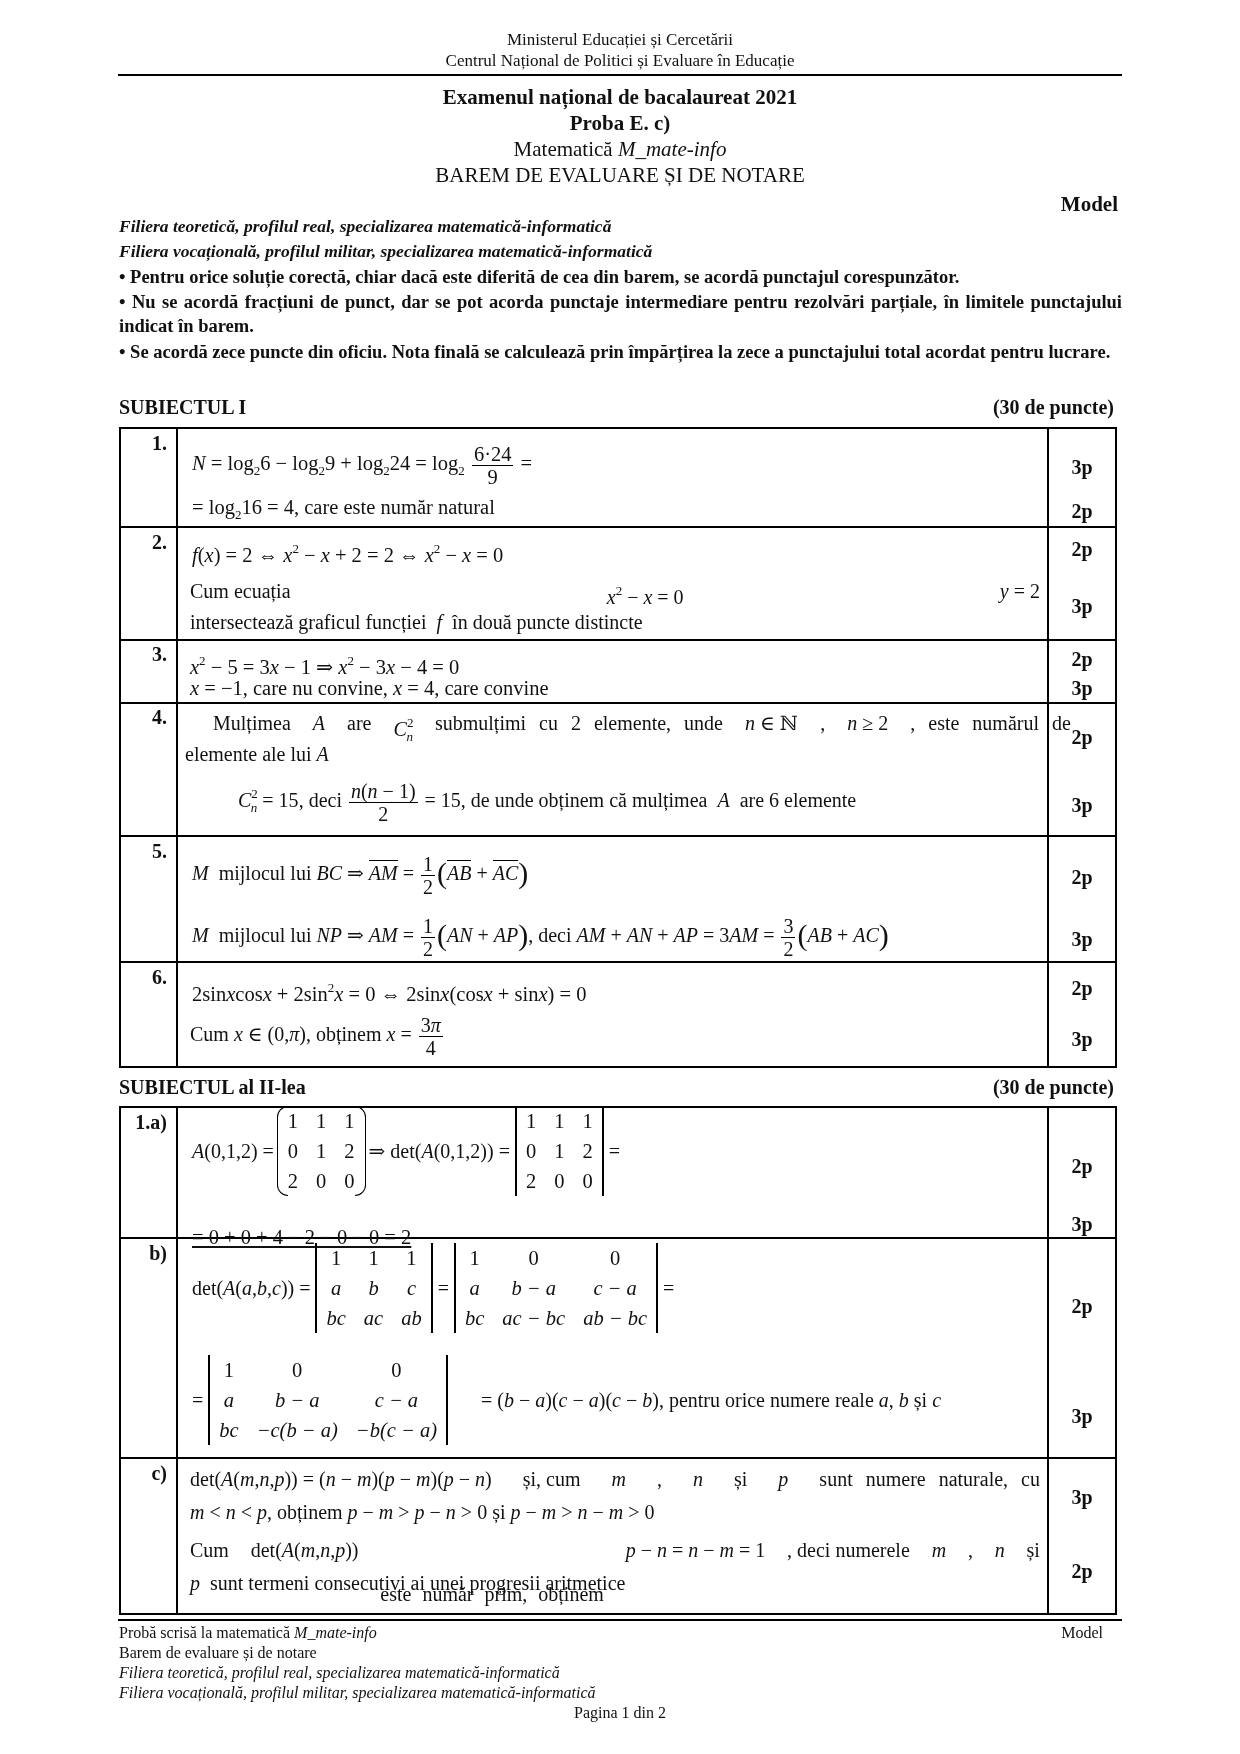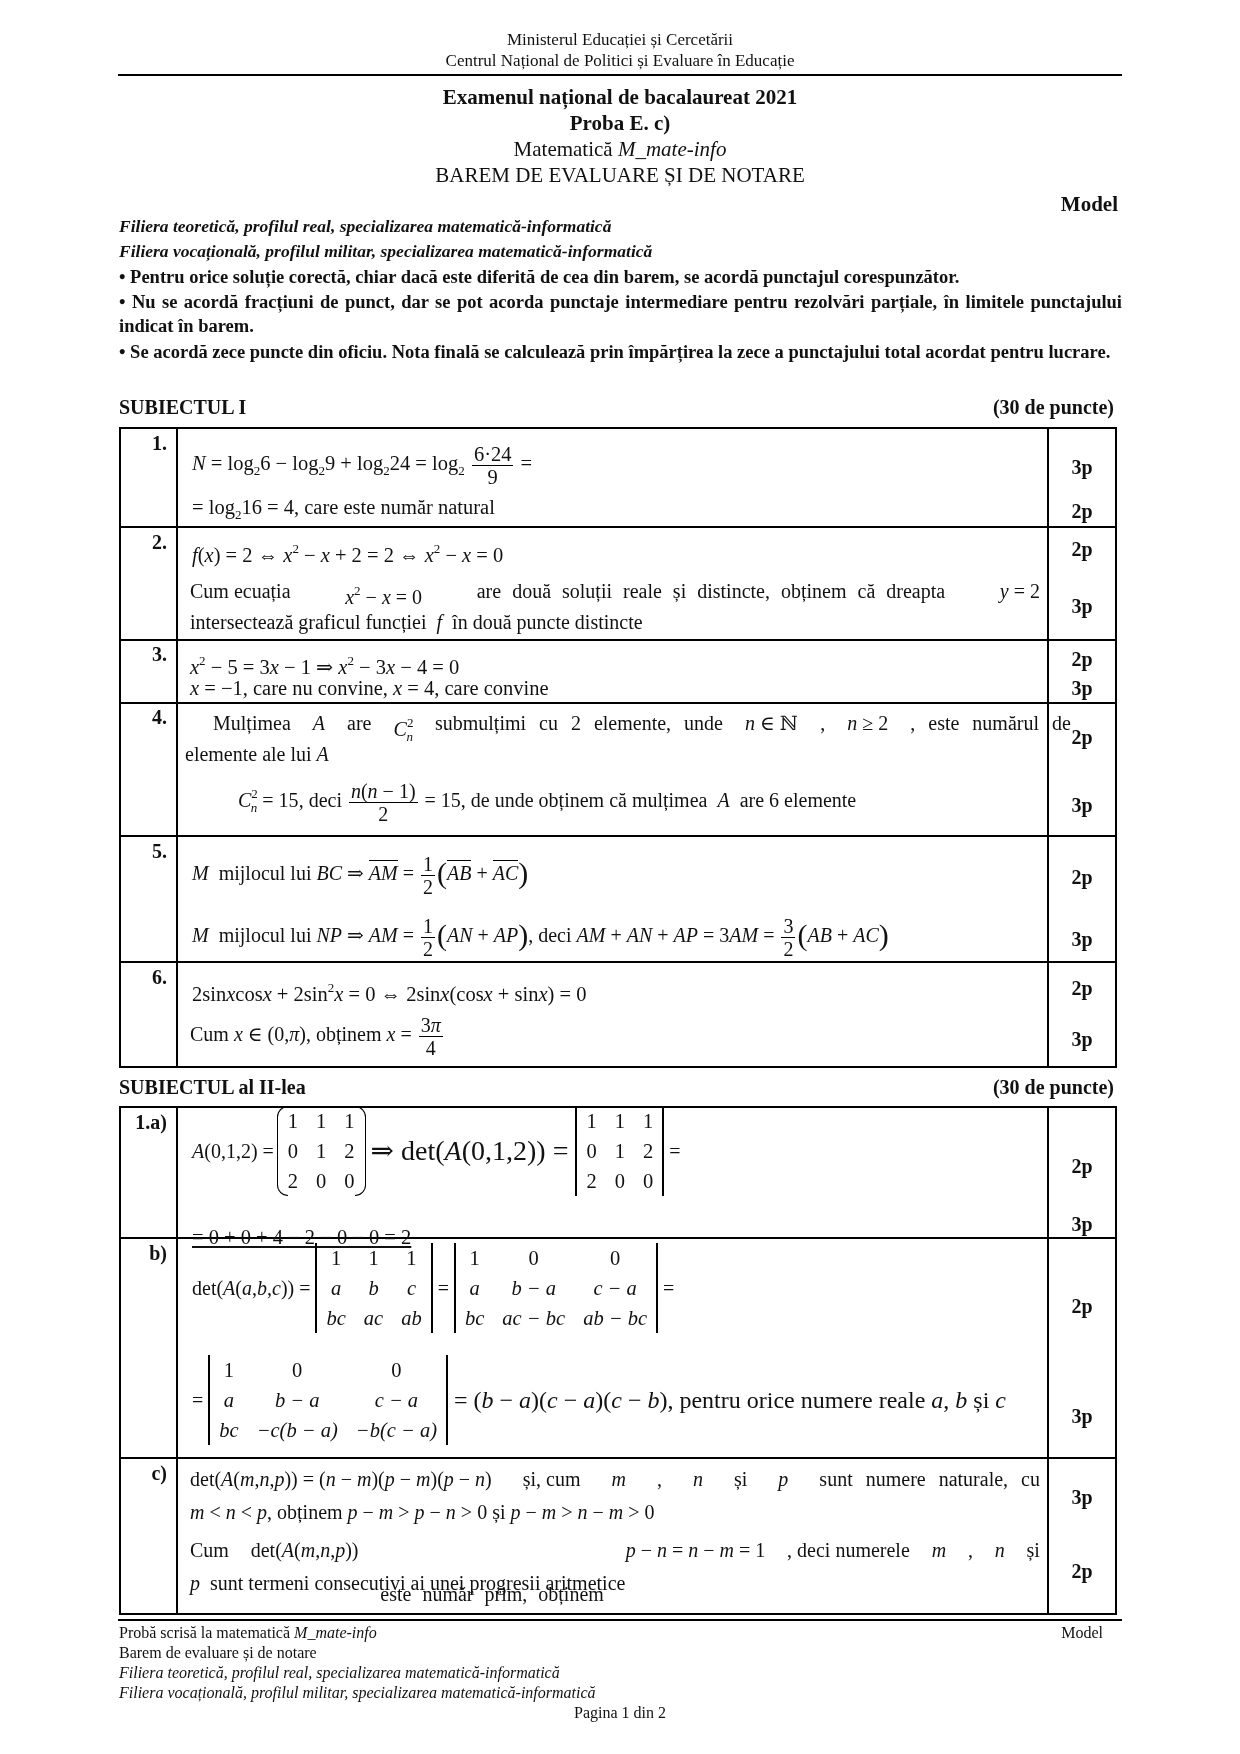--- a/index.html
+++ b/index.html
@@ -91,21 +91,20 @@
 <div class="pts" style="left:1048px; top:500px;">2p</div>
 
 <div class="num" style="left:117px; top:531px;">2.</div>
 <div class="m" style="left:192px; top:536px;">
   <span class="var">f</span>(<span class="var">x</span>) = 2 ⇔ <span class="var">x</span><span class="sup">2</span> − <span class="var">x</span> + 2 = 2 ⇔ <span class="var">x</span><span class="sup">2</span> − <span class="var">x</span> = 0
 </div>
 <div class="pts" style="left:1048px; top:538px;">2p</div>
 <div class="m" style="left:190px; top:578px; width:850px; display:flex; justify-content:space-between; font-size:20px;">
   <span>Cum ecuația</span>
   <span><span class="var">x</span><span class="sup">2</span> − <span class="var">x</span> = 0</span>
-  <span style="word-spacing:6px;">are două soluții reale și distincte, obținem că dreapta</span>
   <span><span class="var">y</span> = 2</span>
 </div>
 <div class="m" style="left:190px; top:609px; font-size:20px;">
   <span>intersectează graficul funcției</span>
   <span class="var">&nbsp;f&nbsp;</span>
   <span>în două puncte distincte</span>
 </div>
 <div class="pts" style="left:1048px; top:595px;">3p</div>
 
 <div class="num" style="left:117px; top:643px;">3.</div>
@@ -204,21 +203,21 @@
             <td>2</td>
           </tr>
           <tr>
             <td>2</td>
             <td>0</td>
             <td>0</td>
           </tr>
         </tbody>
       </table>
   </span>
-  <span style="font-size:28px;">&nbsp;⇒ det(<span class="var">A</span>(0,1,2)) =&nbsp;</span>
+  <span style="font-size:20px;">&nbsp;⇒ det(<span class="var">A</span>(0,1,2)) =&nbsp;</span>
   <span class="matrix det">
     <table>
         <tbody>
           <tr>
             <td>1</td>
             <td>1</td>
             <td>1</td>
           </tr>
           <tr>
             <td>0</td>
@@ -304,21 +303,21 @@
             <td>c − a</td>
           </tr>
           <tr>
             <td>bc</td>
             <td>−c(b − a)</td>
             <td>−b(c − a)</td>
           </tr>
         </tbody>
       </table>
   </span>
-  <span style="font-size:24px;">&nbsp;= (<span class="var">b</span> − <span class="var">a</span>)(<span class="var">c</span> − <span class="var">a</span>)(<span class="var">c</span> − <span class="var">b</span>)<span>, pentru orice numere reale</span>
+  <span style="font-size:20px;margin-left:28px;">&nbsp;= (<span class="var">b</span> − <span class="var">a</span>)(<span class="var">c</span> − <span class="var">a</span>)(<span class="var">c</span> − <span class="var">b</span>)<span>, pentru orice numere reale</span>
   <span class="var">a</span>, <span class="var">b</span> <span>și</span> <span class="var">c</span></span>
 </div>
 <div class="pts" style="left:1048px; top:1405px;">3p</div>
 
 <div class="num" style="left:117px; top:1462px;">c)</div>
 <div class="m" style="left:190px; top:1466px; width:850px; display:flex; justify-content:space-between; font-size:20px;">
   <span>det(<span class="var">A</span>(<span class="var">m</span>,<span class="var">n</span>,<span class="var">p</span>)) = (<span class="var">n</span> − <span class="var">m</span>)(<span class="var">p</span> − <span class="var">m</span>)(<span class="var">p</span> − <span class="var">n</span>)</span>
   <span>și, cum</span>
   <span class="var">m</span>,
   <span class="var">n</span>

